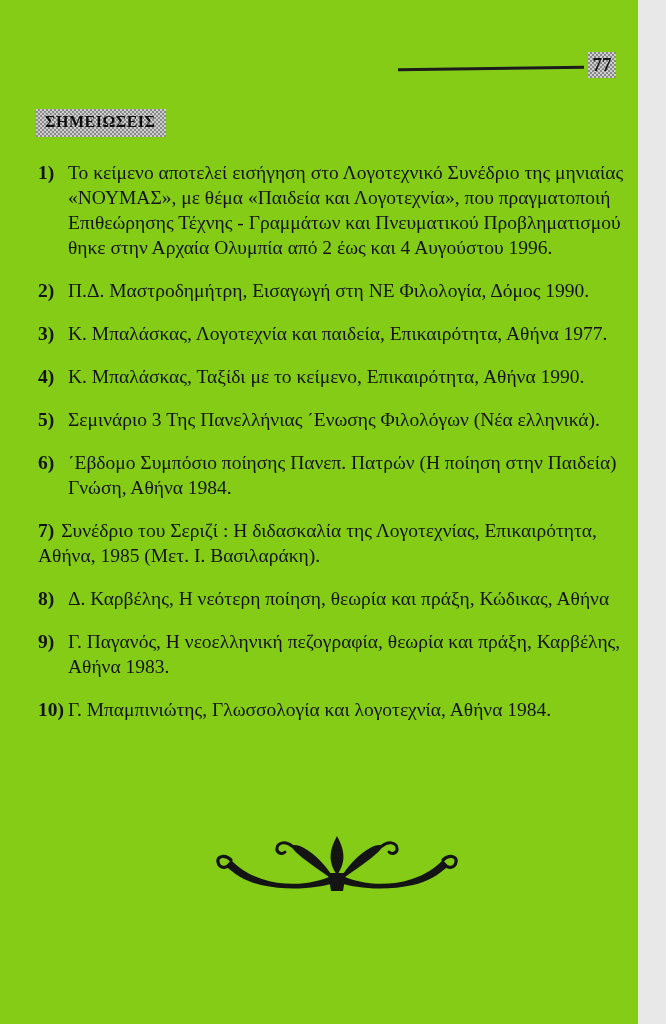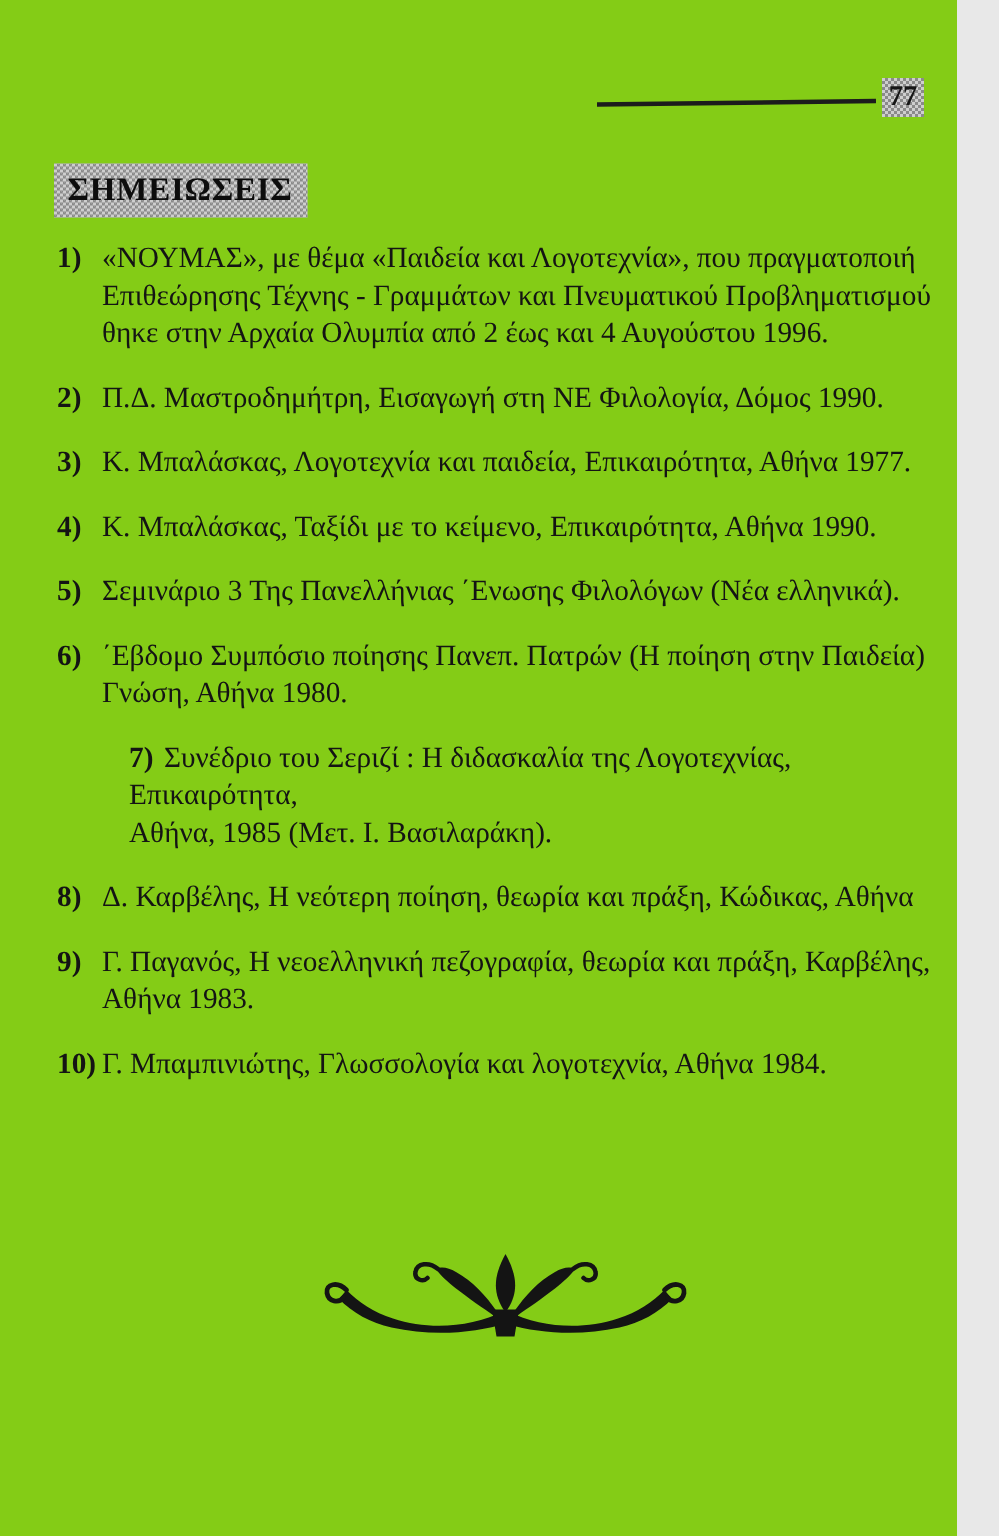--- a/index.html
+++ b/index.html
@@ -25,30 +25,30 @@
   }
   .page-number{
     position:absolute;left:588px;top:52px;width:28px;height:26px;
     font-size:19px;font-weight:bold;text-align:center;line-height:26px;
     color:#161616;
   }
   .notes-heading{
     position:absolute;left:36px;top:109px;
     display:inline-block;
     padding:4px 10px 6px 9px;
-    font-size:22px;font-weight:bold;letter-spacing:0.5px;
+    font-size:16px;font-weight:bold;letter-spacing:0.5px;
     color:#0d0d0d;
   }
   .notes{
     position:absolute;left:38px;top:160px;width:596px;
     font-size:19.5px;line-height:25px;
   }
   .note{display:flex;margin-bottom:18px;}
   .note .num{flex:0 0 auto;min-width:30px;font-weight:bold;}
-  .note.block{display:block;margin-left:48px;}
+  .note.block{display:block;}
   .note.block .num{display:inline;margin-right:7px;}
   .note-text{flex:1 1 auto;}
   .ornament{
     position:absolute;left:212px;top:833px;width:250px;height:66px;
   }
 </style>
 </head>
 <body>
 
 <div class="page">
@@ -57,20 +57,21 @@
 
   <div class="page-number stipple">77</div>
 
   <div class="notes-heading stipple">ΣΗΜΕΙΩΣΕΙΣ</div>
 
   <div class="notes">
 
     <div class="note">
       <span class="num">1)</span>
       <div class="note-text">
+        <div>Το κείμενο αποτελεί εισήγηση στο Λογοτεχνικό Συνέδριο της μηνιαίας</div>
         <div>«ΝΟΥΜΑΣ», με θέμα «Παιδεία και Λογοτεχνία», που πραγματοποιή</div>
         <div>Επιθεώρησης Τέχνης - Γραμμάτων και Πνευματικού Προβληματισμού</div>
         <div>θηκε στην Αρχαία Ολυμπία από 2 έως και 4 Αυγούστου 1996.</div>
       </div>
     </div>
 
     <div class="note">
       <span class="num">2)</span>
       <div class="note-text">
         <div>Π.Δ. Μαστροδημήτρη, Εισαγωγή στη ΝΕ Φιλολογία, Δόμος 1990.</div>
@@ -95,21 +96,21 @@
       <span class="num">5)</span>
       <div class="note-text">
         <div>Σεμινάριο 3 Της Πανελλήνιας ΄Ενωσης Φιλολόγων (Νέα ελληνικά).</div>
       </div>
     </div>
 
     <div class="note">
       <span class="num">6)</span>
       <div class="note-text">
         <div>΄Εβδομο Συμπόσιο ποίησης Πανεπ. Πατρών (Η ποίηση στην Παιδεία)</div>
-        <div>Γνώση, Αθήνα 1980.</div>
+        <div>Γνώση, Αθήνα 1984.</div>
       </div>
     </div>
 
     <div class="note block">
       <div>
         <span class="num">7)</span><span>Συνέδριο του Σεριζί : Η διδασκαλία της Λογοτεχνίας, Επικαιρότητα,</span>
       </div>
       <div>Αθήνα, 1985 (Μετ. Ι. Βασιλαράκη).</div>
     </div>
 

